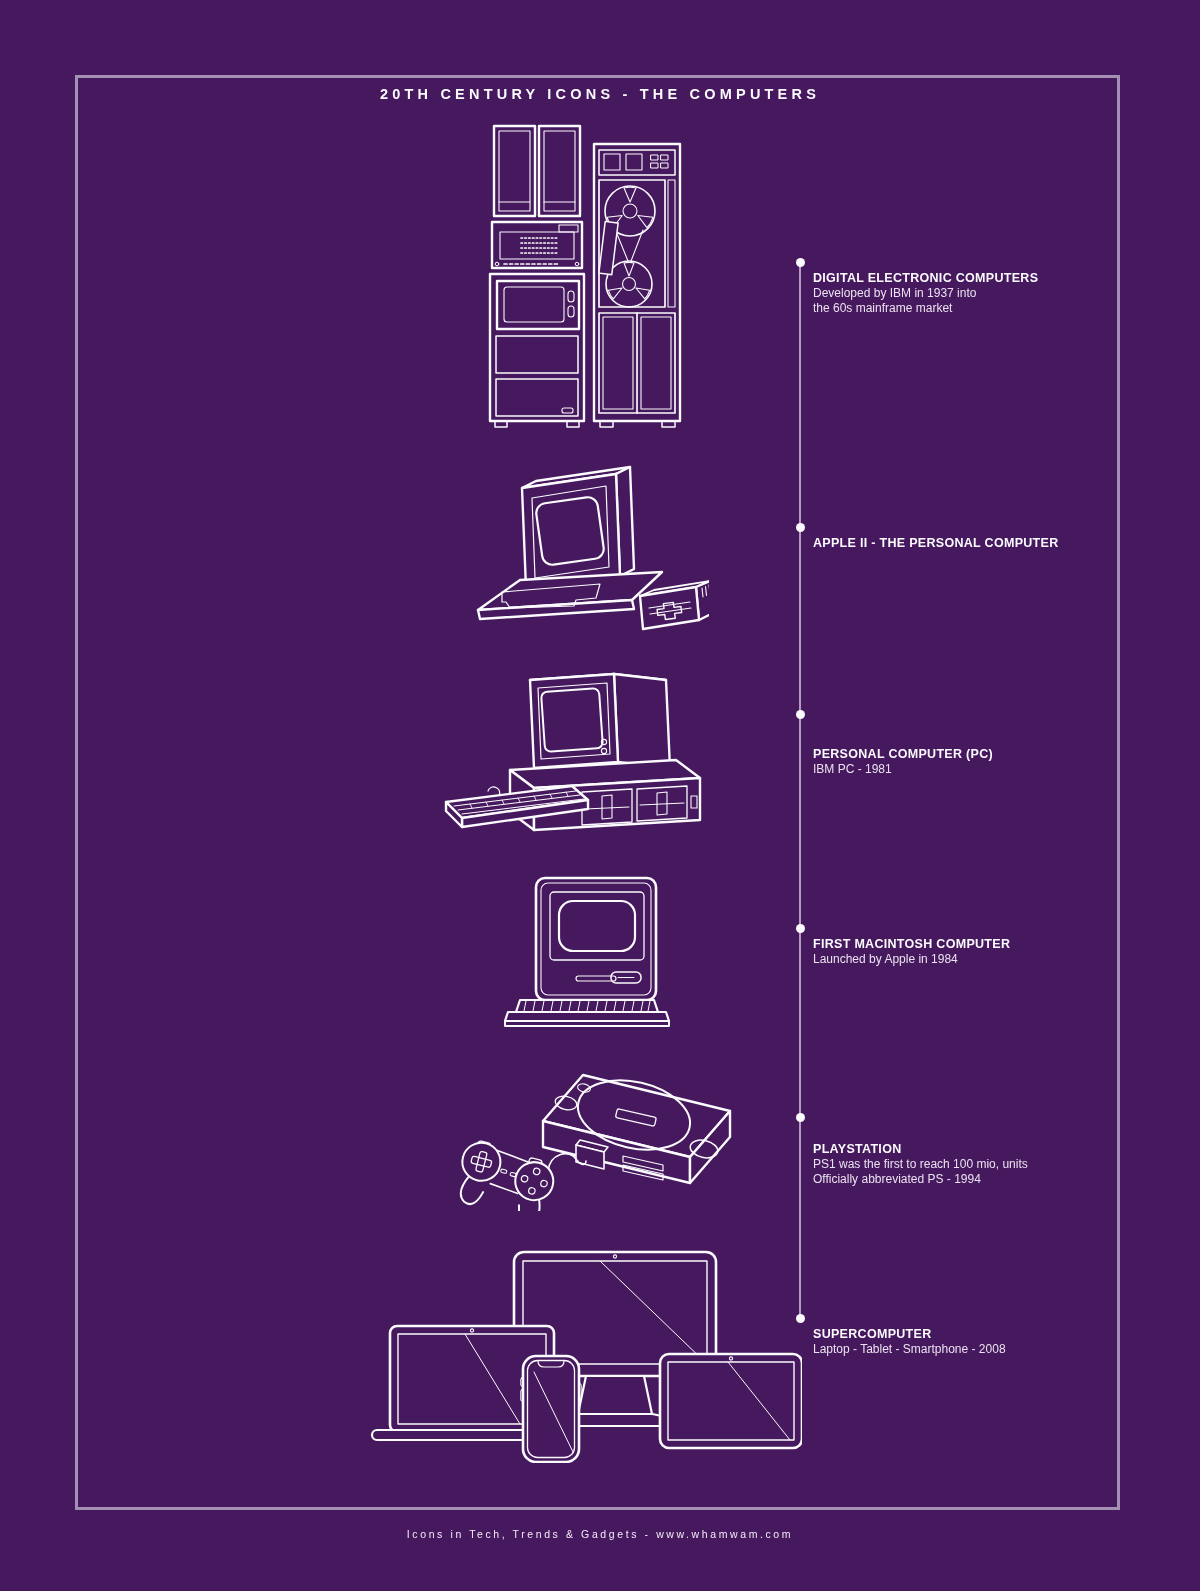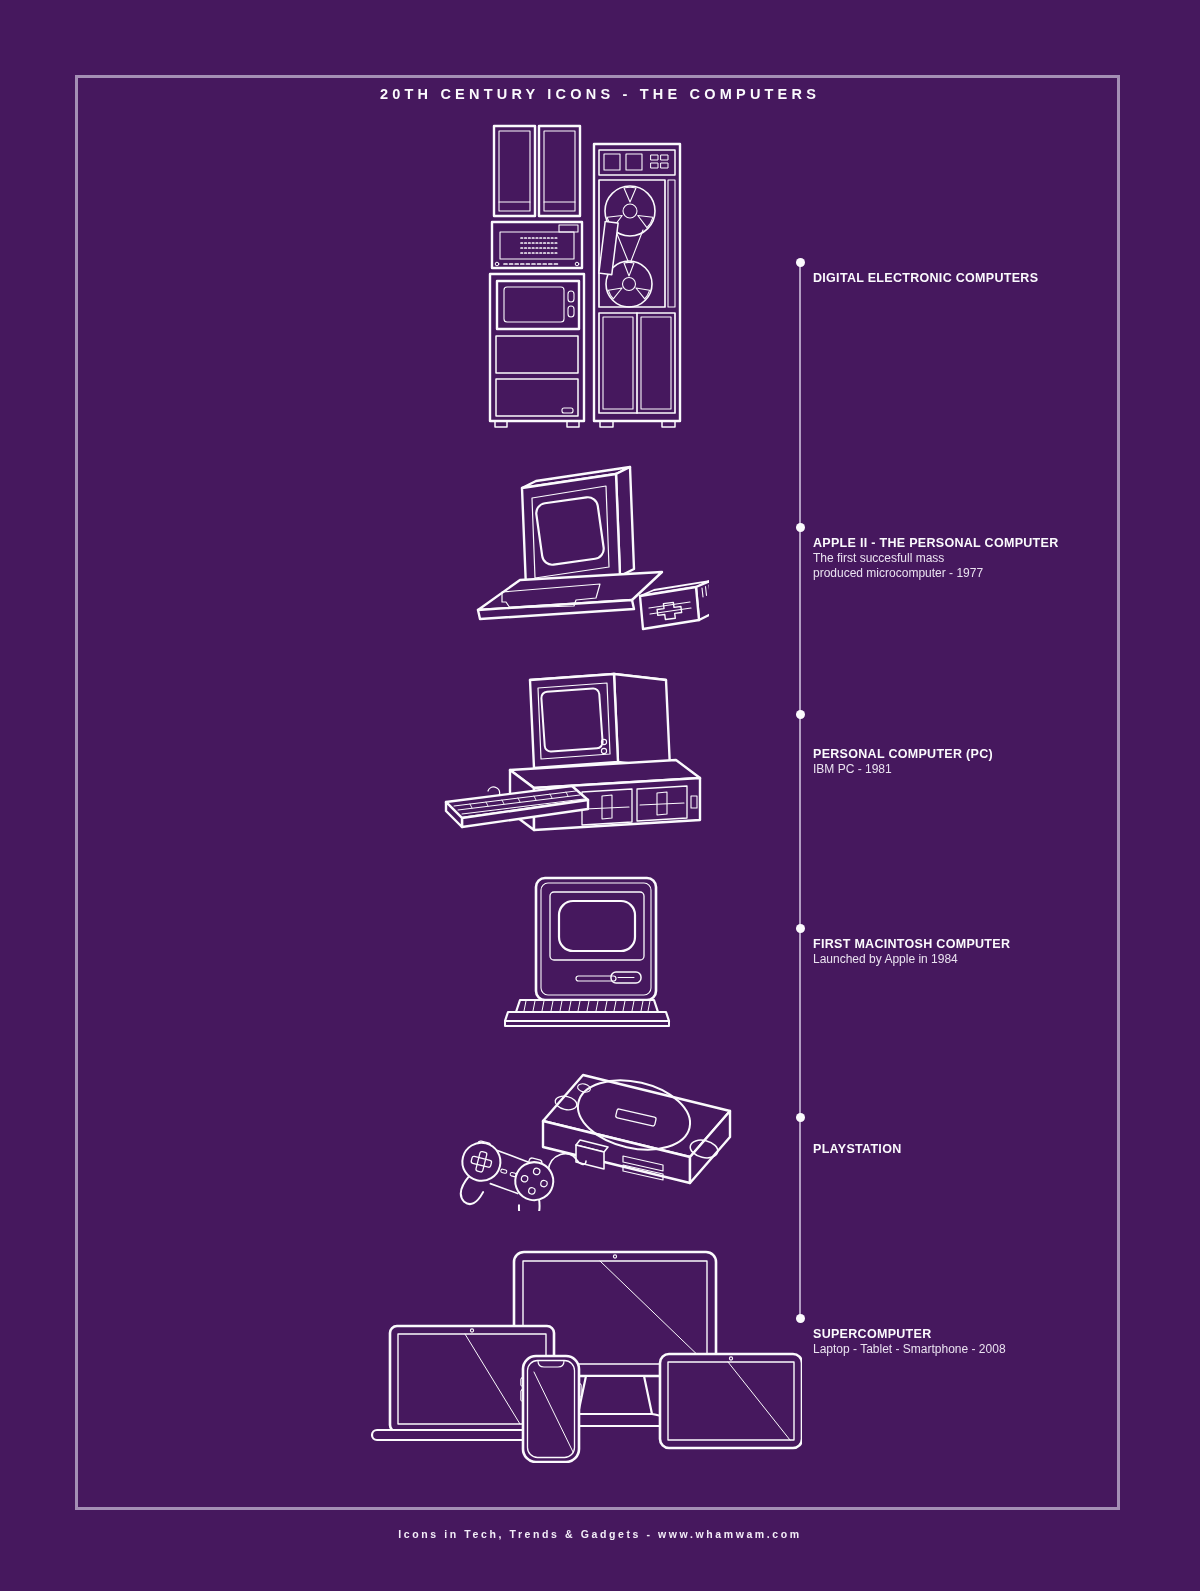--- a/index.html
+++ b/index.html
@@ -49,21 +49,21 @@
     color:var(--ink);line-height:15px;margin-top:17px;
   }
   .entry-desc{
     font-size:12px;font-weight:400;line-height:15px;
     color:var(--text);white-space:pre-line;opacity:.95;
   }
   .art{position:absolute}
   .art *{vector-effect:none}
   .poster-footer{
     position:absolute;left:0;top:1528px;width:100%;text-align:center;
-    font-size:10.5px;font-weight:700;letter-spacing:2.6px;color:var(--text);
+    font-size:10.5px;font-weight:400;letter-spacing:2.6px;color:var(--text);
   }
 </style>
 </head>
 <body>
 
 <div class="frame"></div>
 
 <div class="poster-title">
   <span>20TH CENTURY ICONS - THE COMPUTERS</span>
 </div>
@@ -71,36 +71,38 @@
 <div class="timeline-line"></div>
 <div class="timeline-dot" style="top:262px"></div>
 <div class="timeline-dot" style="top:527px"></div>
 <div class="timeline-dot" style="top:714px"></div>
 <div class="timeline-dot" style="top:928px"></div>
 <div class="timeline-dot" style="top:1117px"></div>
 <div class="timeline-dot" style="top:1318px"></div>
 
 <div class="entry" style="top:254px">
   <div class="entry-title">DIGITAL ELECTRONIC COMPUTERS</div>
+  <div class="entry-desc">Developed by IBM in 1937 into
+the 60s mainframe market</div>
 </div>
 <div class="entry" style="top:519px">
   <div class="entry-title">APPLE II - THE PERSONAL COMPUTER</div>
-  <div class="entry-desc">The first succesfull mass
-produced microcomputer - 1977</div>
 </div>
 <div class="entry" style="top:730px">
   <div class="entry-title">PERSONAL COMPUTER (PC)</div>
   <div class="entry-desc">IBM PC - 1981</div>
 </div>
 <div class="entry" style="top:920px">
   <div class="entry-title">FIRST MACINTOSH COMPUTER</div>
   <div class="entry-desc">Launched by Apple in 1984</div>
 </div>
 <div class="entry" style="top:1125px">
   <div class="entry-title">PLAYSTATION</div>
+  <div class="entry-desc">PS1 was the first to reach 100 mio, units
+Officially abbreviated PS - 1994</div>
 </div>
 <div class="entry" style="top:1310px">
   <div class="entry-title">SUPERCOMPUTER</div>
   <div class="entry-desc">Laptop - Tablet - Smartphone - 2008</div>
 </div>
 
 <svg class="art" style="left:478px;top:114px" width="206" height="316" viewBox="0 0 206 316">
   <g stroke="var(--ink)" fill="none" stroke-width="2.4" stroke-linejoin="round" stroke-linecap="round">
     <rect x="16" y="12" width="41" height="90"></rect>
     <rect x="21" y="17" width="31" height="80" stroke-width="1.1"></rect>

